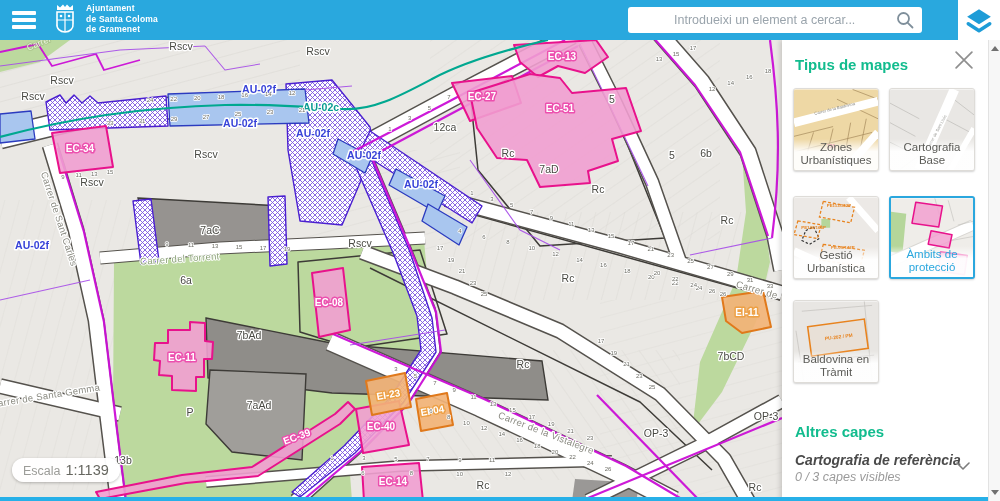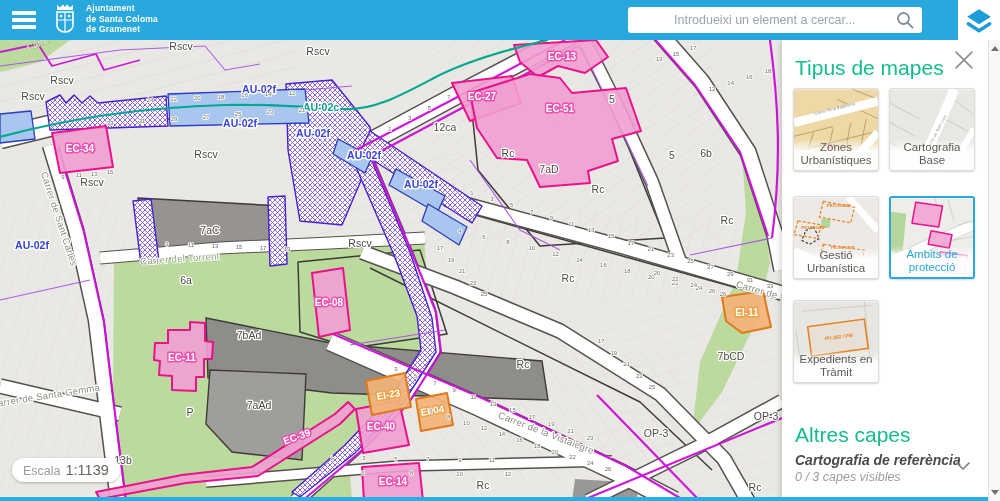--- a/index.html
+++ b/index.html
@@ -32,21 +32,21 @@
   .lbl-teal{font-size:10.5px;font-weight:bold;fill:#0a9b93;stroke:#fff;stroke-width:3px;}
   .lbl-code{font-size:10.5px;fill:#4a4a44;stroke:#fff;stroke-width:2.5px;}
   .lbl-num{font-size:6px;fill:#6e6e66;stroke:#fff;stroke-width:1.6px;}
   .lbl-street{font-size:9.5px;fill:#8b8b82;stroke:#fff;stroke-width:2.5px;letter-spacing:.3px;}
   .lbl-street-green{font-size:9.5px;fill:#8ba178;stroke:#fff;stroke-width:2px;letter-spacing:.3px;}
   .lbl-street-light{font-size:9px;fill:#e9f3dc;stroke:rgba(140,170,110,.35);stroke-width:2px;}
   
   .panel{position:absolute;left:782px;top:40px;width:206px;height:461px;background:#fff;
        box-shadow:-2px 0 5px rgba(0,0,0,.15);z-index:6;overflow:hidden;}
   .panel-close{position:absolute;left:173px;top:11px;width:18px;height:18px;cursor:pointer;}
-  .sec-title{position:absolute;left:13px;font-size:21px;font-weight:normal;color:#12bc8e;}
+  .sec-title{position:absolute;left:13px;font-size:15px;font-weight:bold;color:#12bc8e;}
   .map-card{position:absolute;width:86px;height:83px;background:#fff;border:1px solid #dedcd8;
        border-radius:3px;overflow:hidden;box-sizing:border-box;cursor:pointer;
        box-shadow:0 1px 2px rgba(0,0,0,.18);}
   .map-card.selected{border:2px solid #2aa7de;padding-left:28px;}
   .card-label{position:absolute;left:0;right:0;bottom:0;text-align:center;font-size:11.5px;
        color:#5b5b57;line-height:1.12;padding:2px 0 3px;
        background:linear-gradient(to top,rgba(255,255,255,.95) 60%,rgba(255,255,255,0));}
   .map-card.selected .card-label{color:#2aa7de;}
   .layer-row-title{position:absolute;left:13px;font-size:14px;color:#4a4a4a;font-weight:bold;font-style:italic;}
   .layer-row-status{position:absolute;left:13px;font-size:12.5px;color:#9b9b9b;font-style:italic;}
@@ -494,21 +494,21 @@
 
     <div class="map-card" style="left:11px;top:260px">
       <svg class="thumb-svg" viewBox="0 0 86 82">
         <rect width="86" height="82" fill="#e8e6e3"></rect>
         <g stroke="#c6c4c0" stroke-width=".8" fill="none">
           <path d="M8,10 L80,4 M4,62 L82,55 M72,0 L80,82 M2,30 L10,82"></path>
         </g>
         <path d="M14,26 L72,18 76,48 18,56 Z" fill="rgba(240,180,120,.1)" stroke="#e8831e" stroke-width="1.6"></path>
         <text x="46" y="38" transform="rotate(-7 46 38)" font-size="5" fill="#e8831e" font-weight="bold" text-anchor="middle">PU-202 / PM</text>
       </svg>
-      <div class="card-label">Expedients en Tràmit</div>
+      <div class="card-label">Baldovina en Tràmit</div>
     </div>
 
     <div class="sec-title" style="top:383px">Altres capes</div>
     <div class="layer-row-title" style="top:412px">Cartografia de referència</div>
     <div class="layer-chevron" style="top:417px">
       <svg width="14" height="9" viewBox="0 0 14 9">
           <path d="M1,1 L7,7 13,1" stroke="#7d7d7d" stroke-width="1.6" fill="none" stroke-linecap="round" stroke-linejoin="round"></path>
         </svg>
     </div>
     <div class="layer-row-status" style="top:430px">0 / 3 capes visibles</div>

